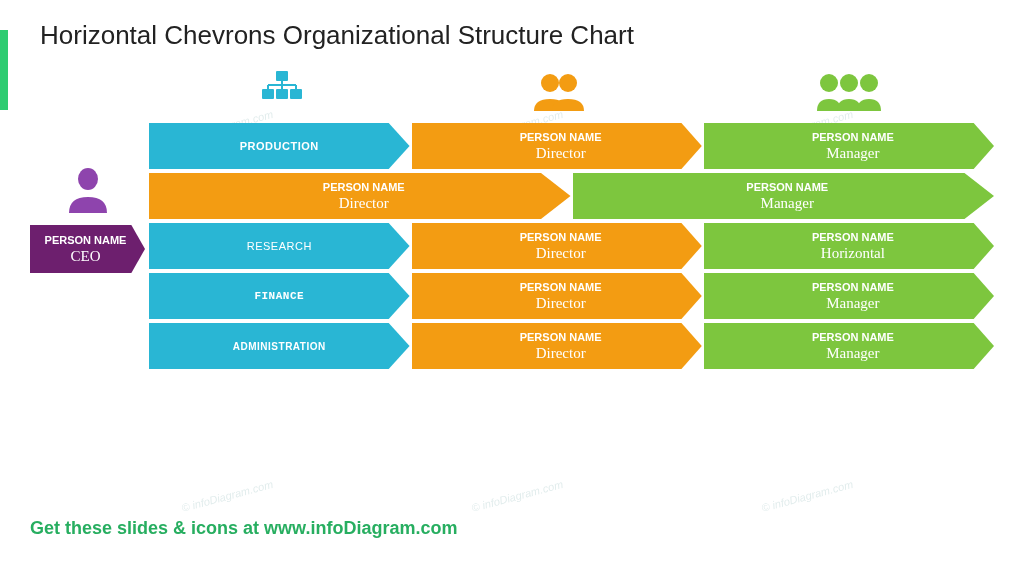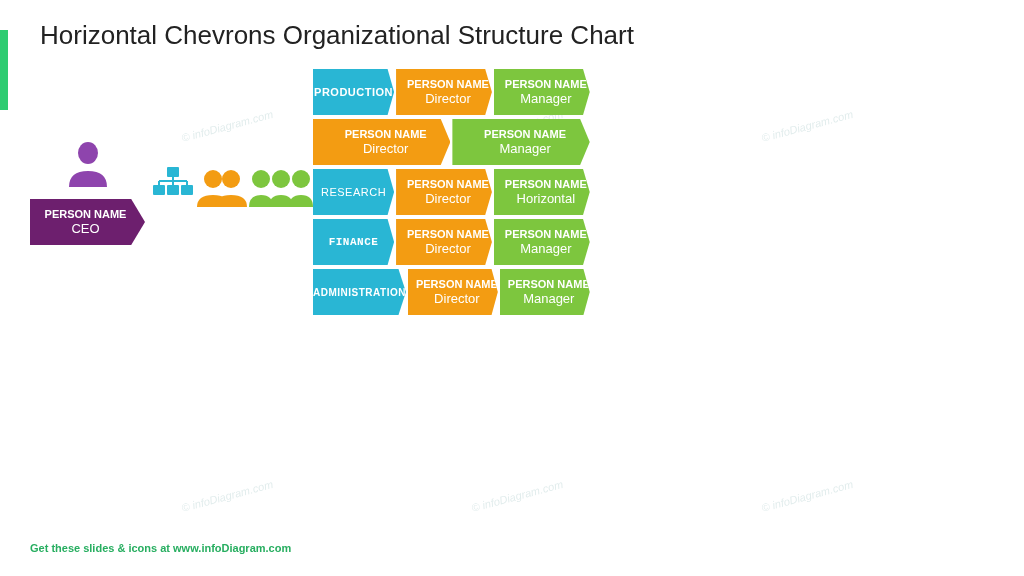--- a/index.html
+++ b/index.html
@@ -127,40 +127,41 @@
     }
 
     .name-text {
       font-weight: 700;
       font-size: 11px;
       line-height: 1.3;
     }
 
     .role-text {
       font-weight: 400;
-      font-size: 13px;
+      font-size: 15px;
       line-height: 1.2;
+      font-family: Liberation Serif, serif;
     }
 
     
     .watermark {
       position: absolute;
       color: rgba(0,100,100,0.12);
       font-size: 11px;
       font-style: italic;
       pointer-events: none;
       white-space: nowrap;
       transform: rotate(-15deg);
     }
 
     .footer {
       position: absolute;
-      bottom: 14px;
+      bottom: 29px;
       left: 30px;
-      font-size: 11px;
+      font-size: 18px;
       color: #555;
     }
 
     .footer span {
       font-weight: 700;
       color: #27ae60;
     }
   </style>
 </head>
 <body>
@@ -187,21 +188,21 @@
           <ellipse cx="21" cy="14" rx="10" ry="11" fill="#8e44ad"></ellipse>
           <path d="M2 48 Q2 32 21 32 Q40 32 40 48 Z" fill="#8e44ad"></path>
         </svg>
       </div>
       <div class="ceo-chevron">
         <div class="name-text">PERSON NAME</div>
         <div class="role-text">CEO</div>
       </div>
     </div>
 
-    <div style="display:flex; flex-direction:row; flex:1; margin-left:4px;">
+    <div style="display:flex; flex-direction:column; flex:1; margin-left:4px;">
 
       <div style="display:flex; margin-bottom:6px; padding-left:0px;">
 
         <div style="flex:1.2; display:flex; justify-content:center; align-items:center;">
           <svg width="48" height="48" viewBox="0 0 48 48">
 
             <rect x="18" y="2" width="12" height="10" rx="1" fill="#29b6d4"></rect>
             <rect x="4" y="20" width="12" height="10" rx="1" fill="#29b6d4"></rect>
             <rect x="18" y="20" width="12" height="10" rx="1" fill="#29b6d4"></rect>
             <rect x="32" y="20" width="12" height="10" rx="1" fill="#29b6d4"></rect>

